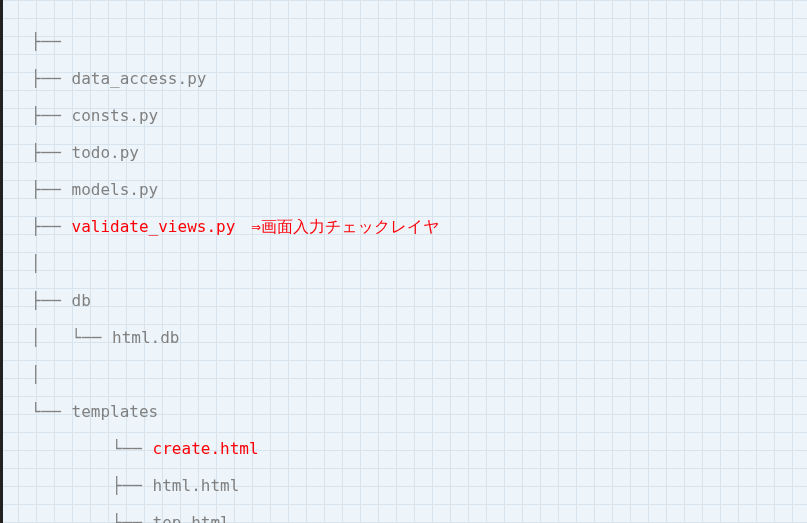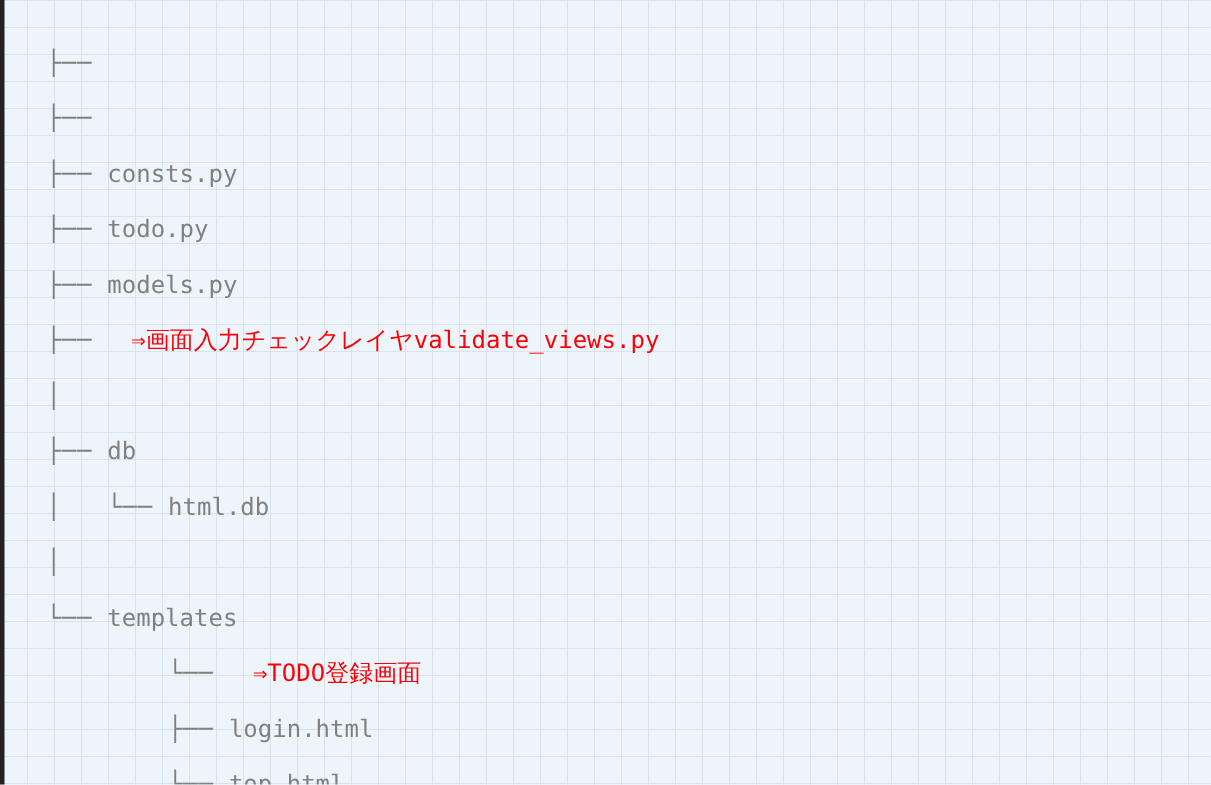--- a/index.html
+++ b/index.html
@@ -35,26 +35,26 @@
   }
   .hl {
     color: #fb0007;
   }
 </style>
 </head>
 <body>
 
 <div id="tree-container">
     <div class="row"><span class="branch">├── </span></div>
-    <div class="row"><span class="branch">├── </span></div>
+    <div class="row"><span class="branch">├── </span><span>data_access.py</span></div>
     <div class="row"><span class="branch">├── </span><span>consts.py</span></div>
     <div class="row"><span class="branch">├── </span><span>todo.py</span></div>
     <div class="row"><span class="branch">├── </span><span>models.py</span></div>
-    <div class="row"><span class="branch">├── </span><span class="hl">　⇒画面入力チェックレイヤ</span><span class="hl">validate_views.py</span></div>
+    <div class="row"><span class="branch">├── </span><span class="hl">validate_views.py</span><span class="hl">　⇒画面入力チェックレイヤ</span></div>
     <div class="row"><span class="branch">│</span></div>
     <div class="row"><span class="branch">├── </span><span>db</span></div>
     <div class="row"><span class="branch">│   └── </span><span>html.db</span></div>
     <div class="row"><span class="branch">│</span></div>
     <div class="row"><span class="branch">└── </span><span>templates</span></div>
-    <div class="row"><span class="branch">        └── </span><span class="hl">　⇒TODO登録画面</span></div>
-    <div class="row"><span class="branch">        ├── </span><span>login.html</span></div>
+    <div class="row"><span class="branch">        └── </span><span class="hl">create.html</span></div>
+    <div class="row"><span class="branch">        ├── </span><span>html.html</span></div>
     <div class="row"><span class="branch">        └── </span><span>top.html</span></div>
   </div>
 
 </body></html>

